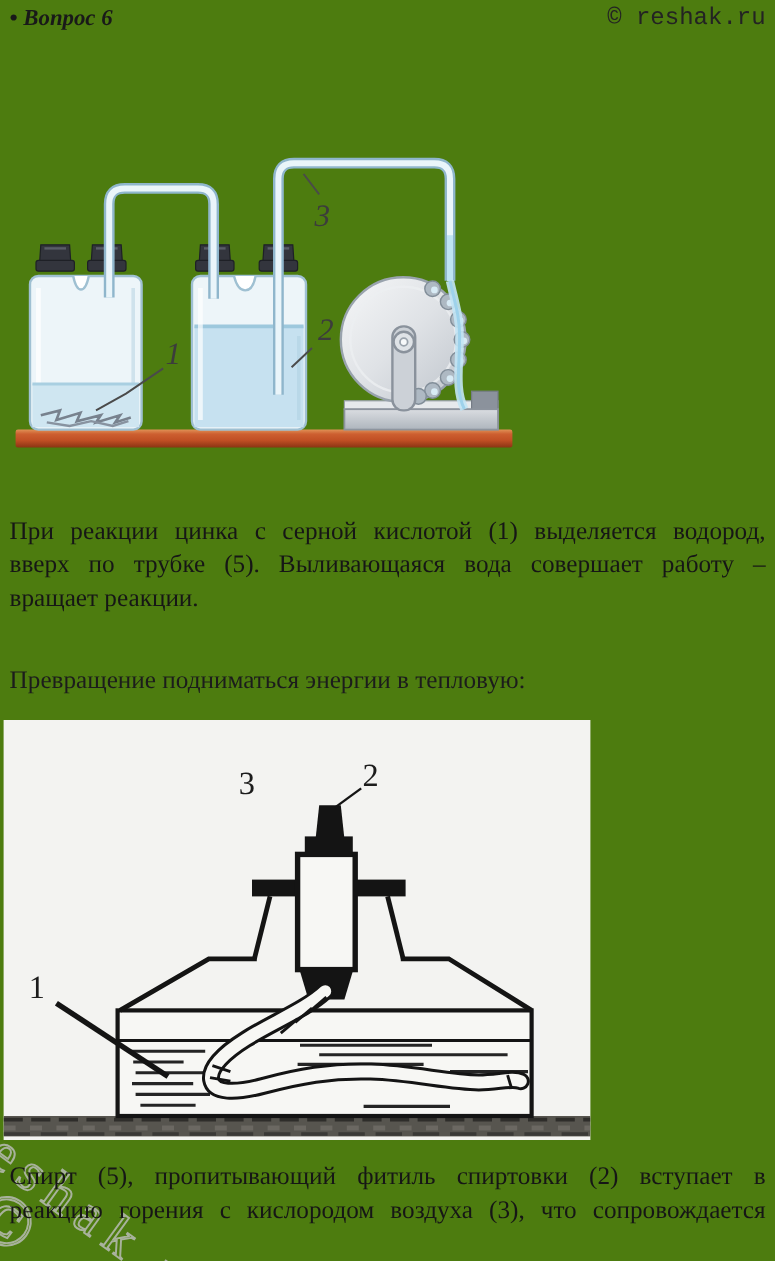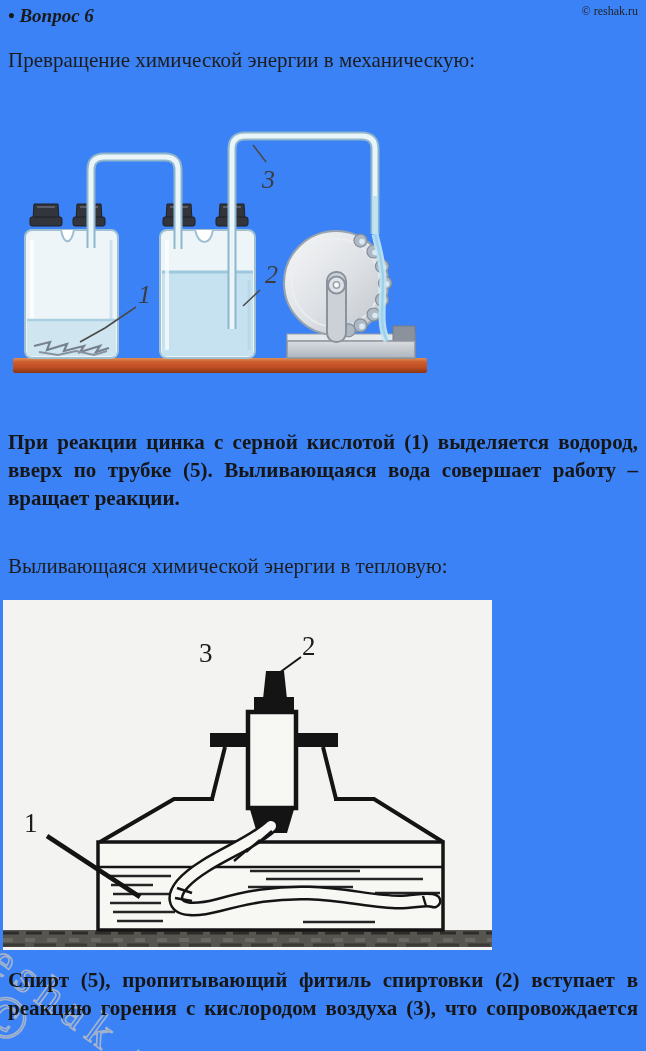--- a/index.html
+++ b/index.html
@@ -1,26 +1,26 @@
 <!DOCTYPE html>
 <html><head>
 <meta charset="utf-8">
 <style>
   html,body{margin:0;padding:0;background:#888;}
   #page{
-    position:relative;width:646px;height:1051px;background:#3b82f6;
+    position:relative;width:646px;height:1051px;background:#4d7c0f;
     overflow:hidden;margin:0 auto;
     font-family:"Liberation Serif","DejaVu Serif",serif;color:#111;
   }
   .abs{position:absolute;}
   .question{left:8px;top:5px;font-size:19px;font-weight:bold;font-style:italic;color:#191919;}
-  .copyright{right:8px;top:4px;font-size:12px;color:#232323;}
+  .copyright{right:8px;top:4px;font-size:20px;color:#232323;font-family:Liberation Mono, monospace;}
   .title{left:8px;width:630px;font-size:21px;color:#1c1c1c;}
   .para{left:8px;width:630px;font-size:21px;line-height:28px;color:#161616;}
-  .jline{text-align:justify;text-align-last:justify;font-weight:bold;}
+  .jline{text-align:justify;text-align-last:justify;}
   .jline.last{text-align-last:left;}
   #diagram1{left:10px;top:100px;width:430px;height:280px;}
   #diagram2{left:3px;top:600px;width:489px;height:350px;background:#f3f3f1;}
   #watermark{
     left:-10px;top:922px;transform:rotate(36deg);transform-origin:0 0;
     pointer-events:none;opacity:.8;z-index:4;color:transparent;
     -webkit-text-stroke:1.6px #c0c0c0;line-height:1;white-space:nowrap;
   }
   #watermark .wm-text{font-size:46px;letter-spacing:9px;}
   #watermark .wm-symbol{display:block;font-size:60px;margin:-8px 0 0 46px;}
@@ -28,21 +28,20 @@
   svg text{font-family:"Liberation Serif","DejaVu Serif",serif;}
 </style>
 </head>
 <body>
 
 <div id="page">
 
   <div class="abs question">• Вопрос 6</div>
   <div class="abs copyright">© reshak.ru</div>
 
-  <div class="abs title" style="top:48px">Превращение химической энергии в механическую:</div>
 
   <svg id="diagram1" class="abs" viewBox="0 0 430 280">
     <defs>
       <linearGradient id="tableGrad" x1="0" y1="0" x2="0" y2="1">
         <stop offset="0" stop-color="#e09055"></stop>
           <stop offset="0.25" stop-color="#cd5f30"></stop>
         <stop offset="0.6" stop-color="#c04f24"></stop>
           <stop offset="1" stop-color="#8a3413"></stop>
       </linearGradient>
       <linearGradient id="wheelGrad" x1="0" y1="0" x2="1" y2="1">
@@ -146,21 +145,21 @@
     <line x1="250" y1="190" x2="233" y2="206" stroke="#4a4a4a" stroke-width="1.6"></line>
     <line x1="243" y1="45" x2="256" y2="62" stroke="#4a4a4a" stroke-width="1.6"></line>
   </svg>
 
   <div class="abs para" style="top:428px">
     <div class="jline">При реакции цинка с серной кислотой (1) выделяется водород,</div>
     <div class="jline">вверх по трубке (5). Выливающаяся вода совершает работу –</div>
     <div class="jline last">вращает реакции.</div>
   </div>
 
-  <div class="abs title" style="top:554px">Выливающаяся химической энергии в тепловую:</div>
+  <div class="abs title" style="top:554px">Превращение подниматься энергии в тепловую:</div>
 
   <svg id="diagram2" class="abs" viewBox="0 0 489 350">
     <g>
       <rect x="0" y="330" width="489" height="17" fill="#57554f"></rect>
       <line x1="0" y1="333" x2="489" y2="333" stroke="#2e2d2a" stroke-width="3" stroke-dasharray="16 7"></line>
       <line x1="0" y1="340" x2="489" y2="340" stroke="#6b6862" stroke-width="4" stroke-dasharray="10 12"></line>
       <line x1="0" y1="345" x2="489" y2="345" stroke="#3a3936" stroke-width="3" stroke-dasharray="22 9"></line>
     </g>
 
     <rect x="95" y="242" width="345" height="88" fill="#f7f7f4" stroke="#141414" stroke-width="3.5"></rect>

